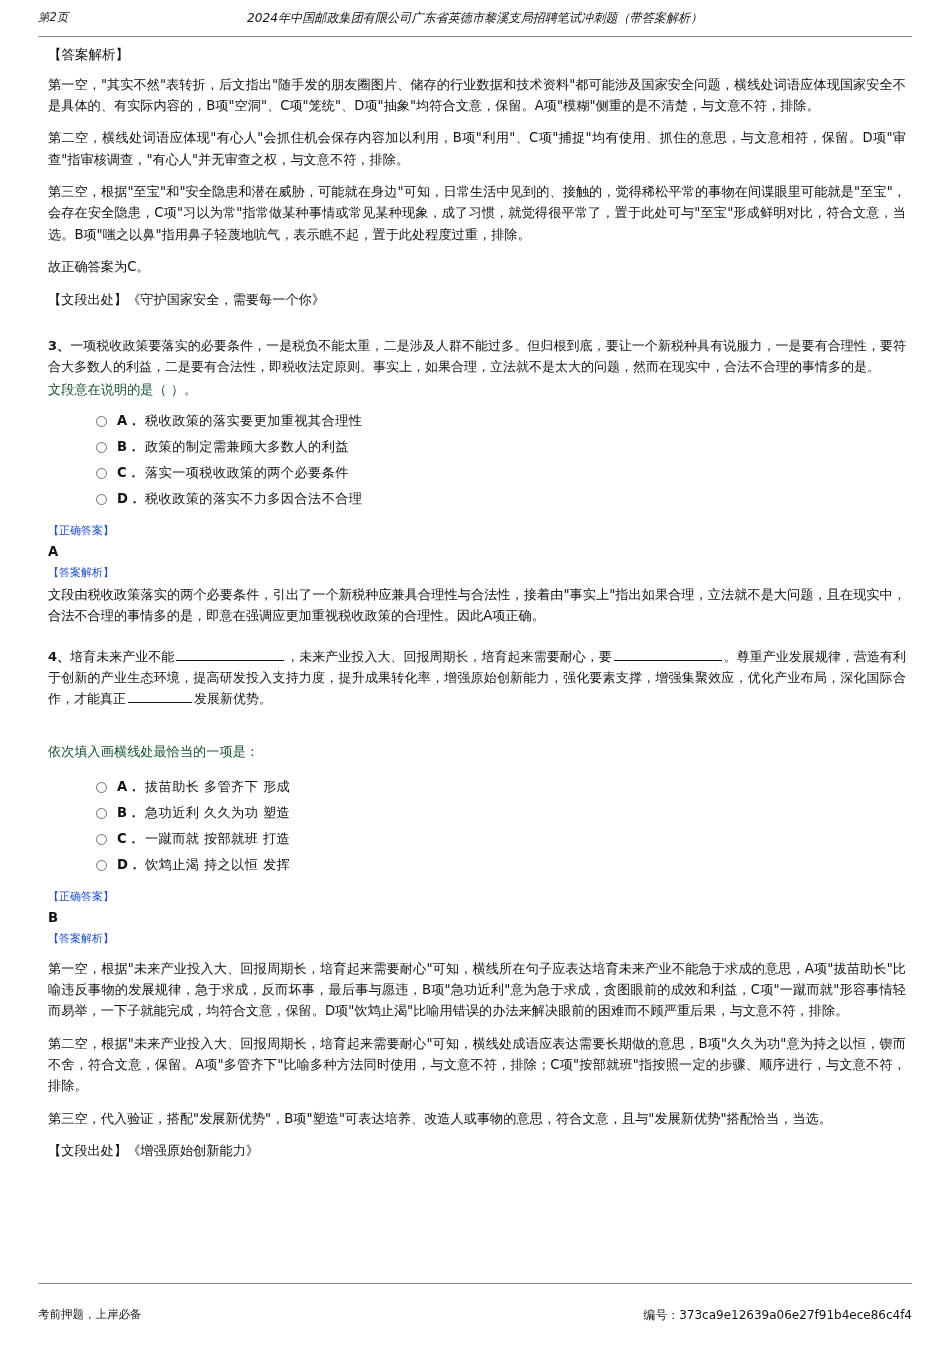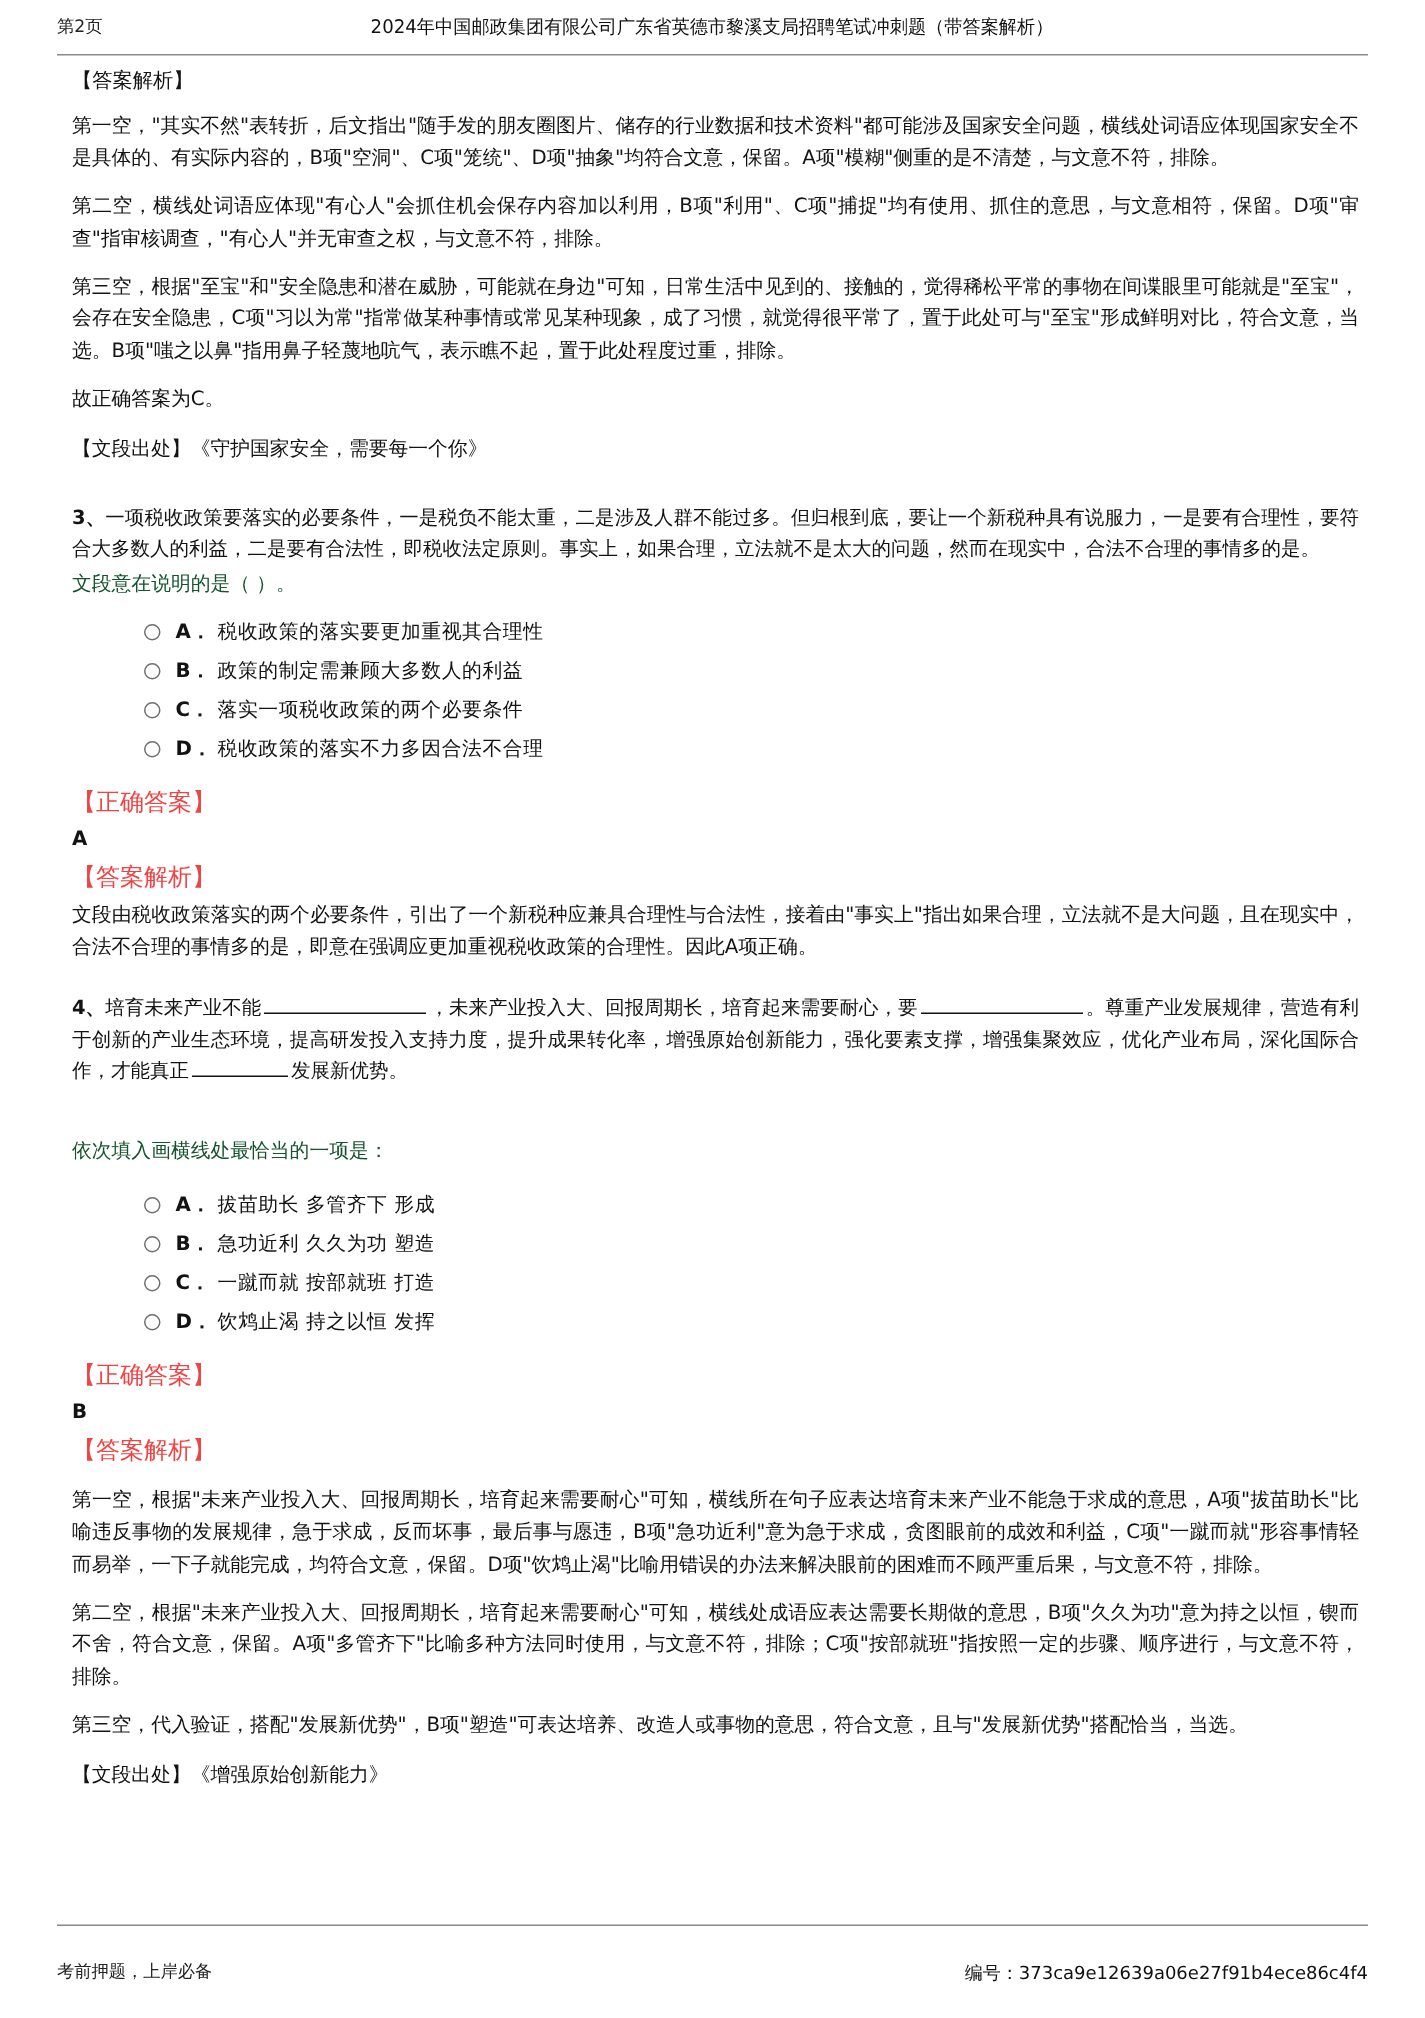--- a/index.html
+++ b/index.html
@@ -25,20 +25,21 @@
   .header {
     position: absolute;
     top: 10px;
     left: 38px;
     right: 38px;
     height: 26px;
     border-bottom: 1px solid #8a8a8a;
     display: flex;
     align-items: flex-start;
     justify-content: center;
+    font-style: italic;
   }
   .header-page-no {
     position: absolute;
     left: 0;
     top: 0;
     font-size: 11.5px;
     color: #222;
     letter-spacing: 0;
   }
   .header-title {
@@ -83,23 +84,23 @@
     font-size: 13.2px;
     line-height: 1.62;
     text-align: justify;
     text-justify: inter-ideograph;
     color: #131313;
     margin: 0 0 11px 0;
     transform-origin: left top;
   }
 
   .label-line {
-    font-size: 16px;
-    line-height: 1.62;
-    color: #ef4444;
+    font-size: 11px;
+    line-height: 1.62;
+    color: #1d4ed8;
     margin: 0 0 2px 0;
   }
 
   .answer-letter {
     font-size: 13.2px;
     line-height: 1.5;
     color: #131313;
     margin: 0 0 2px 0;
     font-weight: 600;
   }

